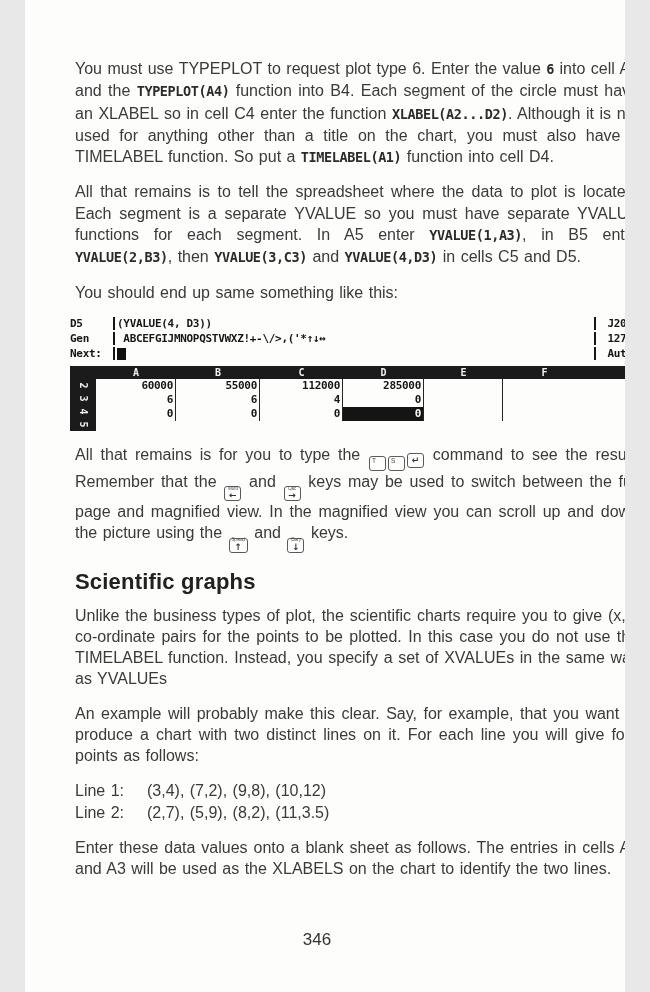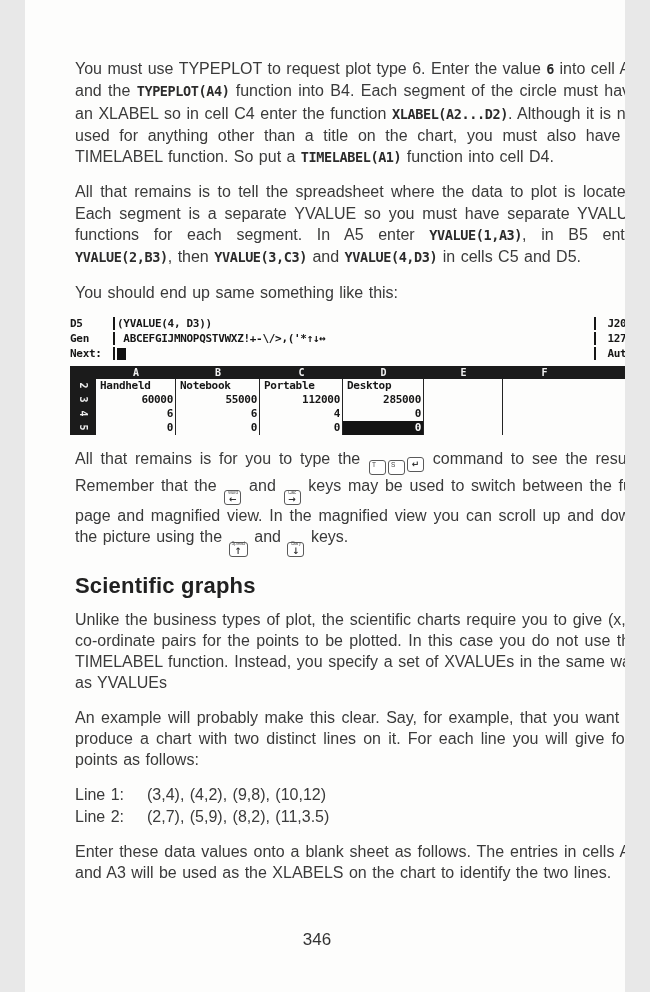--- a/index.html
+++ b/index.html
@@ -107,28 +107,20 @@
         </div>
       <div class="shot-body">
         <div class="gutter">
             <span>2</span>
             <span>3</span>
             <span>4</span>
             <span>5</span>
           </div>
         <div class="grid">
             <div class="g-row">
-              <div class="g-cell left" style="width: 80px;">Handheld</div>
-              <div class="g-cell left" style="width: 84px;">Notebook</div>
-              <div class="g-cell left" style="width: 83px;">Portable</div>
-              <div class="g-cell left" style="width: 81px;">Desktop</div>
-              <div class="g-cell left" style="width: 79px;"></div>
-              <div class="g-cell left" style="width: 83px;"></div>
-            </div>
-            <div class="g-row">
               <div class="g-cell right" style="width: 80px;">60000</div>
               <div class="g-cell right" style="width: 84px;">55000</div>
               <div class="g-cell right" style="width: 83px;">112000</div>
               <div class="g-cell right" style="width: 81px;">285000</div>
               <div class="g-cell right" style="width: 79px;"></div>
               <div class="g-cell right" style="width: 83px;"></div>
             </div>
             <div class="g-row">
               <div class="g-cell right" style="width: 80px;">6</div>
               <div class="g-cell right" style="width: 84px;">6</div>
@@ -177,21 +169,21 @@
 
     <h2>Scientific graphs</h2>
 
     <p class="body">Unlike the business types of plot, the scientific charts require you to give (x,y) co-ordinate pairs for the points to be plotted. In this case you do not use the TIMELABEL function. Instead, you specify a set of XVALUEs in the same way as YVALUEs</p>
 
     <p class="body">An example will probably make this clear. Say, for example, that you want to produce a chart with two distinct lines on it. For each line you will give four points as follows:</p>
 
     <div class="lines">
       <div class="ln">
         <span class="lab">Line 1:</span>
-        <span>(3,4), (4,2), (9,8), (10,12)</span>
+        <span>(3,4), (7,2), (9,8), (10,12)</span>
       </div>
       <div class="ln">
         <span class="lab">Line 2:</span>
         <span>(2,7), (5,9), (8,2), (11,3.5)</span>
       </div>
     </div>
 
     <p class="body">Enter these data values onto a blank sheet as follows. The entries in cells A1 and A3 will be used as the XLABELS on the chart to identify the two lines.</p>
 
   </div>

